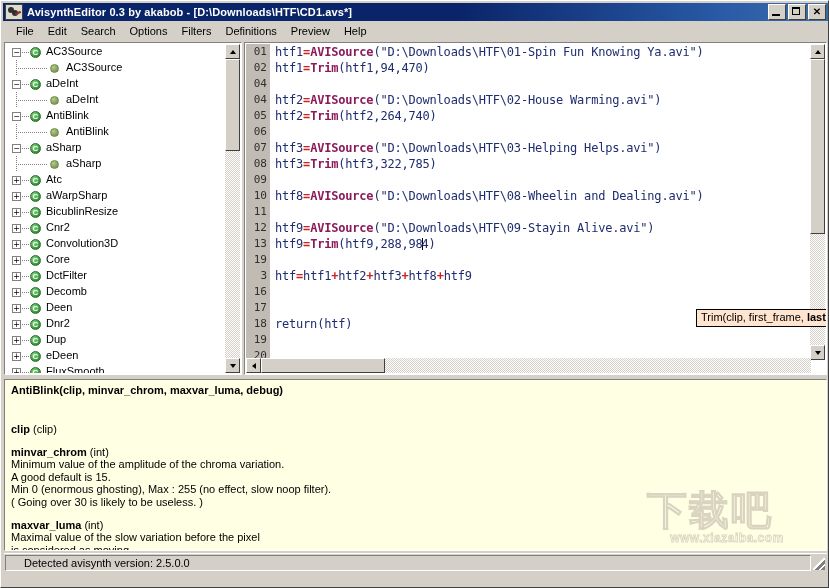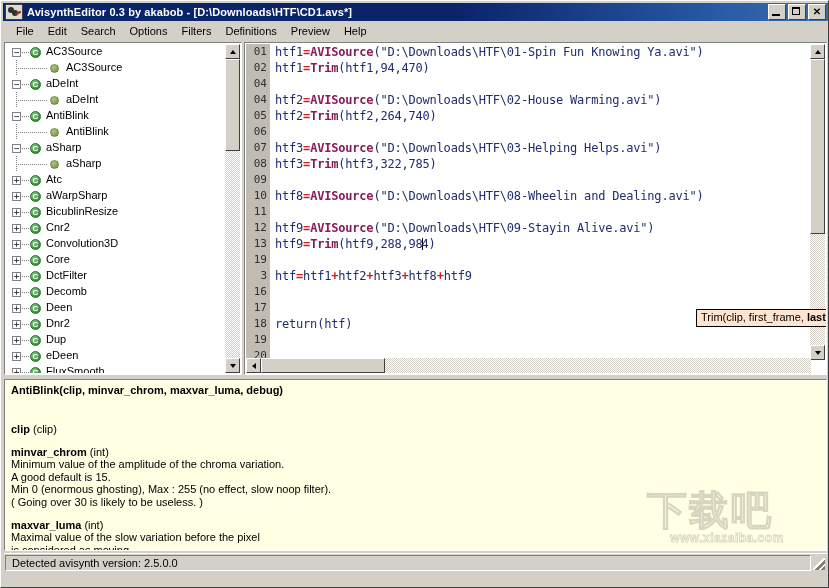--- a/index.html
+++ b/index.html
@@ -156,21 +156,21 @@
   #statusbar{
     position:absolute;left:0px;top:511px;width:823px;height:18px;
     background:#d4d0c8;box-sizing:border-box;
     border-top:1px solid #ffffff;
     display:flex;align-items:center;
   }
   #status-field{
     margin-left:1px;height:16px;flex:1 1 auto;box-sizing:border-box;
     border-left:1px solid #808080;border-top:1px solid #808080;
     border-right:1px solid #ffffff;border-bottom:1px solid #ffffff;
-    font-size:11px;color:#000;display:flex;align-items:center;padding-left:6px;
+    font-size:11px;color:#000;display:flex;align-items:center;padding-left:18px;
   }
   #grip{width:14px;height:14px;position:relative;margin-right:2px;flex:0 0 auto;}
   #grip i{position:absolute;right:0;bottom:0;width:12px;height:12px;
     background:
       linear-gradient(135deg,transparent 0 45%,#ffffff 45% 58%,#808080 58% 72%,transparent 72%) ,
       linear-gradient(135deg,transparent 0 70%,#ffffff 70% 82%,#808080 82% 96%,transparent 96%);
   }
 
   
   #watermark{

